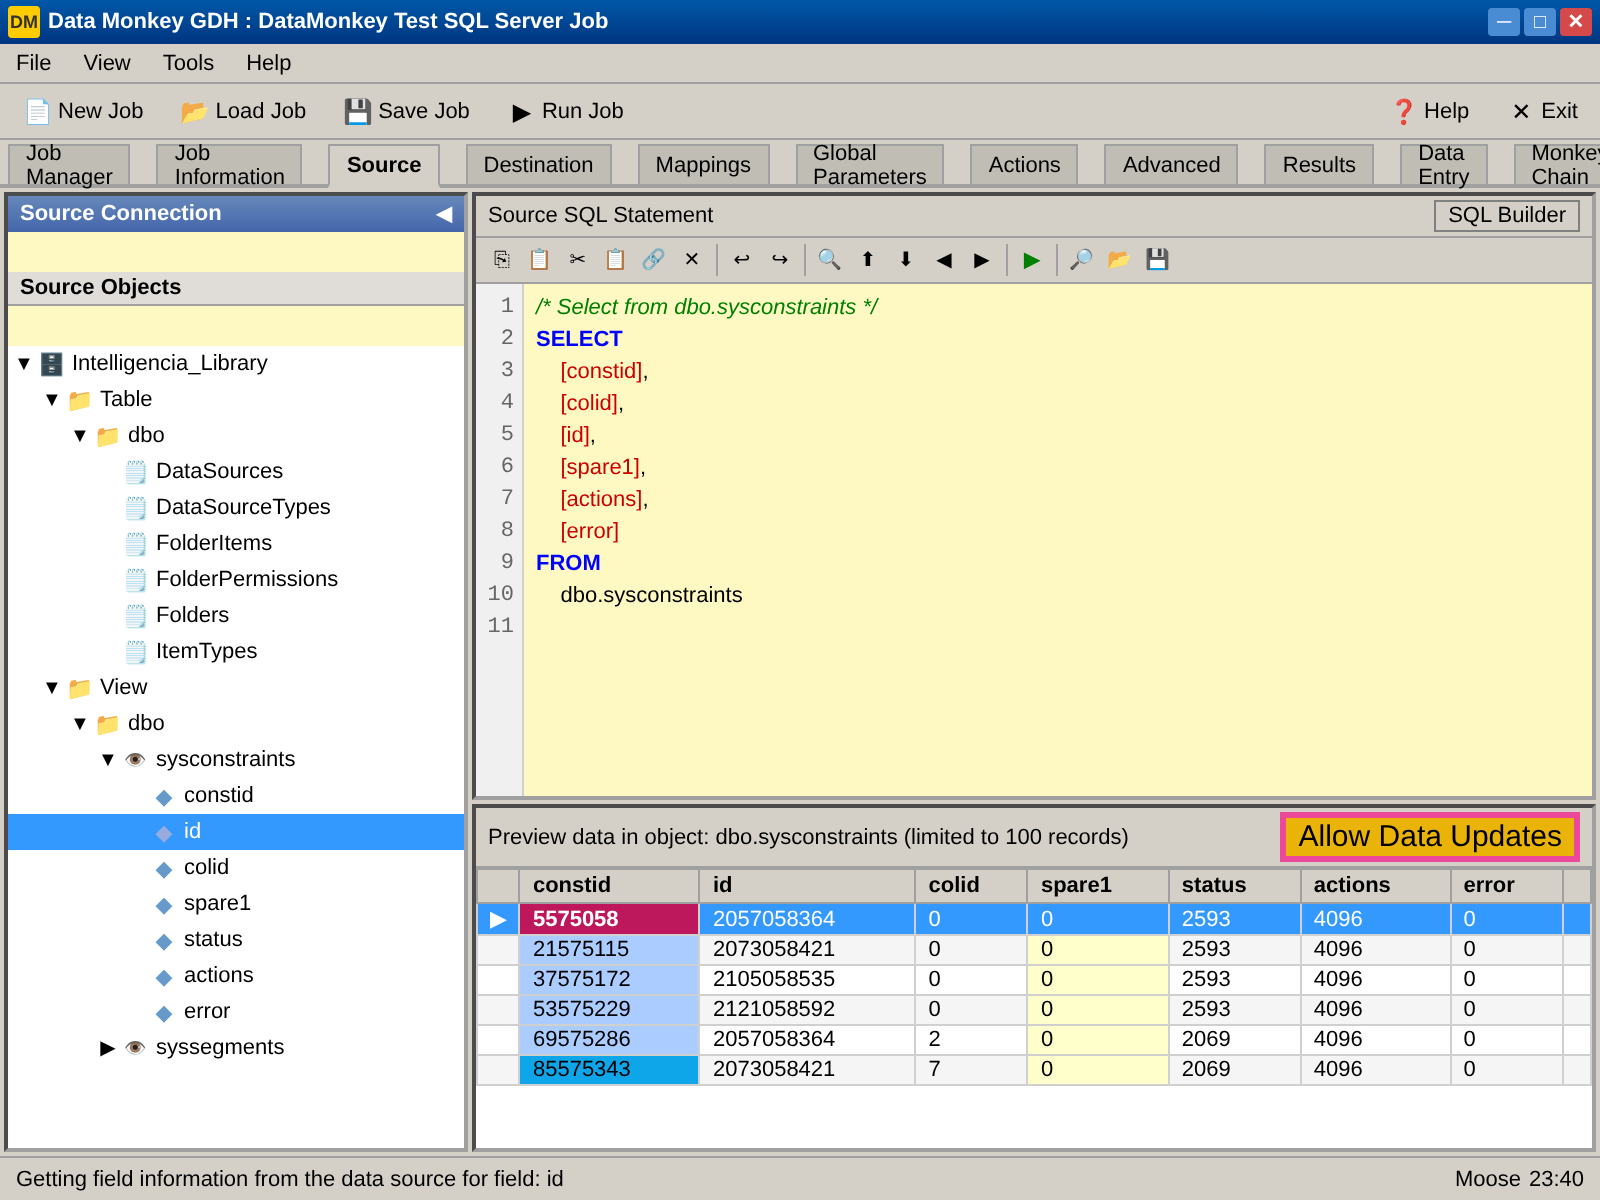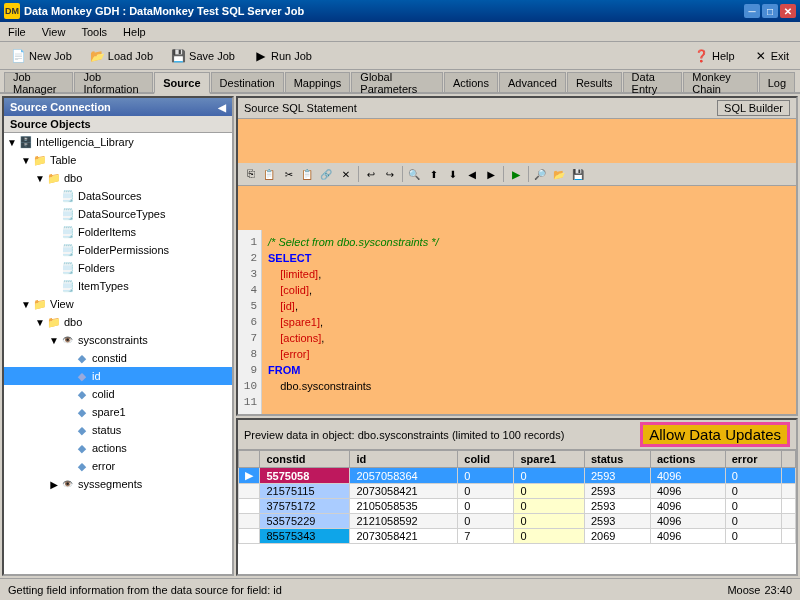--- a/index.html
+++ b/index.html
@@ -68,21 +68,21 @@
       border-bottom: 2px solid #a0a0a0;
       height: 24px;
     }
     .tab {
       padding: 2px 8px;
       border: 1px solid #a0a0a0;
       border-bottom: none;
       background: #c0bdb5;
       cursor: pointer;
       font-size: 11px;
-      margin-right: 1px;
+      margin-right: 13px;
       height: 20px;
       display: flex;
       align-items: center;
     }
     .tab.active { background: #d4d0c8; border-bottom: 2px solid #d4d0c8; z-index: 1; font-weight: bold; margin-bottom: -2px; height: 22px; }
 
     
     #main {
       display: flex;
       height: calc(600px - 22px - 20px - 28px - 24px - 22px);
@@ -91,20 +91,21 @@
       padding: 2px;
     }
 
     
     #left-panel {
       width: 232px;
       display: flex;
       flex-direction: column;
       border: 2px inset #a0a0a0;
       background: #fef9c3;
+      gap: 20px;
     }
     #left-panel-header {
       background: linear-gradient(to bottom, #6688bb, #4466aa);
       color: white;
       padding: 3px 6px;
       font-weight: bold;
       font-size: 11px;
       display: flex;
       align-items: center;
       justify-content: space-between;
@@ -137,24 +138,23 @@
     #right-panel {
       flex: 1;
       display: flex;
       flex-direction: column;
       gap: 2px;
     }
 
     
     #sql-area {
       border: 2px inset #a0a0a0;
-      background: #fdba74;
+      background: #fef9c3;
       display: flex;
       flex-direction: column;
-      gap: 44px;
     }
     #sql-header {
       background: #d4d0c8;
       padding: 2px 6px;
       display: flex;
       align-items: center;
       justify-content: space-between;
       border-bottom: 1px solid #a0a0a0;
     }
     #sql-toolbar {
@@ -207,21 +207,21 @@
     .sql-comment { color: #008000; font-style: italic; }
     .sql-keyword { color: #0000ff; font-weight: bold; }
     .sql-field { color: #cc0000; }
 
     
     #preview-area {
       border: 2px inset #a0a0a0;
       background: white;
       display: flex;
       flex-direction: column;
-      height: 208px;
+      height: 174px;
     }
     #preview-header {
       background: #d4d0c8;
       padding: 2px 6px;
       display: flex;
       align-items: center;
       justify-content: space-between;
       border-bottom: 1px solid #a0a0a0;
     }
     #preview-table-container {
@@ -533,21 +533,21 @@
         <div class="sql-tb-btn">📂</div>
         <div class="sql-tb-btn">💾</div>
       </div>
       <div id="sql-content">
         <div id="line-numbers">
           1<br>2<br>3<br>4<br>5<br>6<br>7<br>8<br>9<br>10<br>11
         </div>
         <div id="sql-code">
           <div><span class="sql-comment">/* Select from dbo.sysconstraints */</span></div>
           <div><span class="sql-keyword">SELECT</span></div>
-          <div>&nbsp;&nbsp;&nbsp;&nbsp;<span class="sql-field">[limited]</span>,</div>
+          <div>&nbsp;&nbsp;&nbsp;&nbsp;<span class="sql-field">[constid]</span>,</div>
           <div>&nbsp;&nbsp;&nbsp;&nbsp;<span class="sql-field">[colid]</span>,</div>
           <div>&nbsp;&nbsp;&nbsp;&nbsp;<span class="sql-field">[id]</span>,</div>
           <div>&nbsp;&nbsp;&nbsp;&nbsp;<span class="sql-field">[spare1]</span>,</div>
           <div>&nbsp;&nbsp;&nbsp;&nbsp;<span class="sql-field">[actions]</span>,</div>
           <div>&nbsp;&nbsp;&nbsp;&nbsp;<span class="sql-field">[error]</span></div>
           <div><span class="sql-keyword">FROM</span></div>
           <div>&nbsp;&nbsp;&nbsp;&nbsp;dbo.sysconstraints</div>
         </div>
       </div>
     </div>
@@ -612,20 +612,31 @@
     <td>2121058592</td>
     <td>0</td>
     <td style="background:#ffffcc">0</td>
     <td>2593</td>
     <td>4096</td>
     <td>0</td>
     <td></td>
   </tr>
               <tr>
     <td class="row-indicator"></td>
+    <td style="background:#aaccff;color:#000">69575286</td>
+    <td>2057058364</td>
+    <td>2</td>
+    <td style="background:#ffffcc">0</td>
+    <td>2069</td>
+    <td>4096</td>
+    <td>0</td>
+    <td></td>
+  </tr>
+              <tr>
+    <td class="row-indicator"></td>
     <td style="background:#0ea5e9;color:#000">85575343</td>
     <td>2073058421</td>
     <td>7</td>
     <td style="background:#ffffcc">0</td>
     <td>2069</td>
     <td>4096</td>
     <td>0</td>
     <td></td>
   </tr>
             </tbody>

